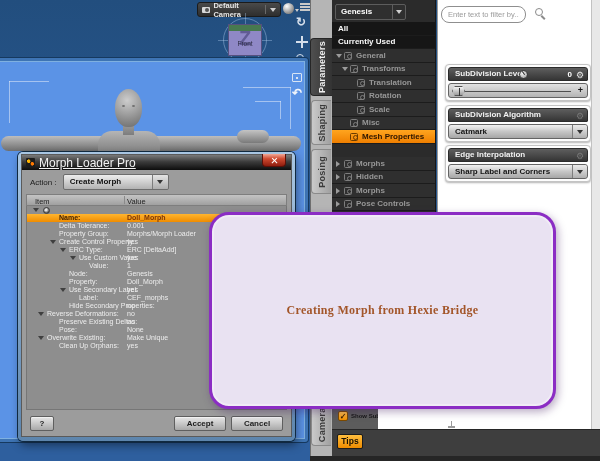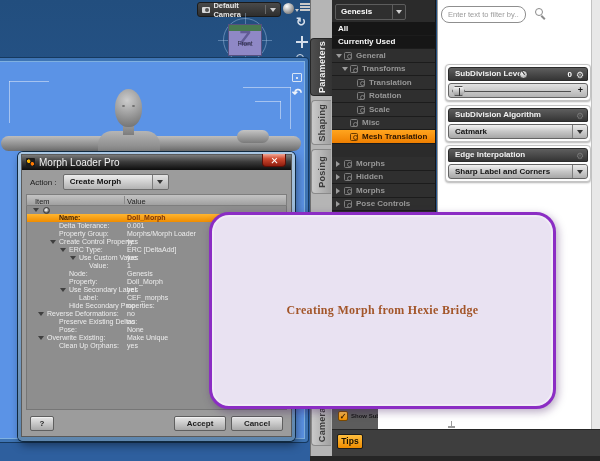--- a/index.html
+++ b/index.html
@@ -64,21 +64,21 @@
 
   
   .dialog { position:absolute; left:18px; top:152px; width:277px; height:289px; z-index:20;
     background:linear-gradient(#a9c6e2,#5d85ad); border-radius:5px; padding:2px 3px 4px;
     box-shadow:0 0 0 1px #10293f, 2px 4px 10px rgba(0,0,0,.45); }
   .dwin { height:100%; display:flex; flex-direction:column; background:#9c9c9c; border:1px solid #5a5a5a; }
   .dtitle { height:15px; flex:none; background:linear-gradient(#7a7a7a, #3c3c3c 45%, #0d0d0d); display:flex; align-items:center; padding:0 4px; }
   .dtitle-ico { width:9px; height:9px; margin-right:4px; border-radius:1px; background:
     radial-gradient(circle at 30% 35%, #ffb400 1.5px, transparent 2px),
     radial-gradient(circle at 70% 65%, #ff7800 1.5px, transparent 2px), #1d1d1d; }
-  .dtitle-text { color:#f2f2f2; font-size:10px; }
+  .dtitle-text { color:#f2f2f2; font-size:12px;text-decoration:underline; }
   .dclose { position:absolute; right:9px; top:2px; width:24px; height:13px; border:1px solid #5c1008; border-top:none;
     border-radius:0 0 4px 4px; background:linear-gradient(#f2a795, #cf4a30 40%, #8f1d0e); z-index:2; }
   .dclose::before, .dclose::after { content:""; position:absolute; left:8px; top:5.5px; width:7px; height:1.4px; background:#fff; }
   .dclose::before { transform:rotate(45deg); } .dclose::after { transform:rotate(-45deg); }
   .dact { height:24px; flex:none; display:flex; align-items:center; padding-left:8px; font-size:8px; color:#1c1c1c; }
   .dd-sm { position:relative; width:106px; height:16px; margin-left:6px; border:1px solid #6d6d6d; border-radius:2px;
     background:linear-gradient(#ededed,#b2b2b2); font-size:8px; font-weight:bold; color:#111; line-height:14px; padding-left:6px; }
   .dd-sm .dar { position:absolute; right:0; top:0; bottom:0; width:16px; border-left:1px solid #7d7d7d;
     background:linear-gradient(#e4e4e4,#aeaeae); display:flex; align-items:center; justify-content:center; border-radius:0 2px 2px 0; }
   .dtri { width:0; height:0; border-left:3.5px solid transparent; border-right:3.5px solid transparent; border-top:4px solid #333; }
@@ -410,21 +410,21 @@
       <div class="lrow lv2" style="top:81px;">
           <span class="nico"></span>
           <span class="ltxt">Scale</span>
         </div>
       <div class="lrow lv1" style="top:94.5px;">
           <span class="nico"></span>
           <span class="ltxt">Misc</span>
         </div>
       <div class="lrow lv1 hl" style="top:108px;">
           <span class="nico"></span>
-          <span class="ltxt">Mesh Translation</span>
+          <span class="ltxt">Mesh Properties</span>
         </div>
       <div class="lrow lv0" style="top:139px;margin-top:12px;">
           <span class="larr rt"></span>
           <span class="nico"></span>
           <span class="ltxt">Actor</span>
         </div>
       <div class="lrow lv0" style="top:135px;">
           <span class="larr rt"></span>
           <span class="nico"></span>
           <span class="ltxt">Morphs</span>

